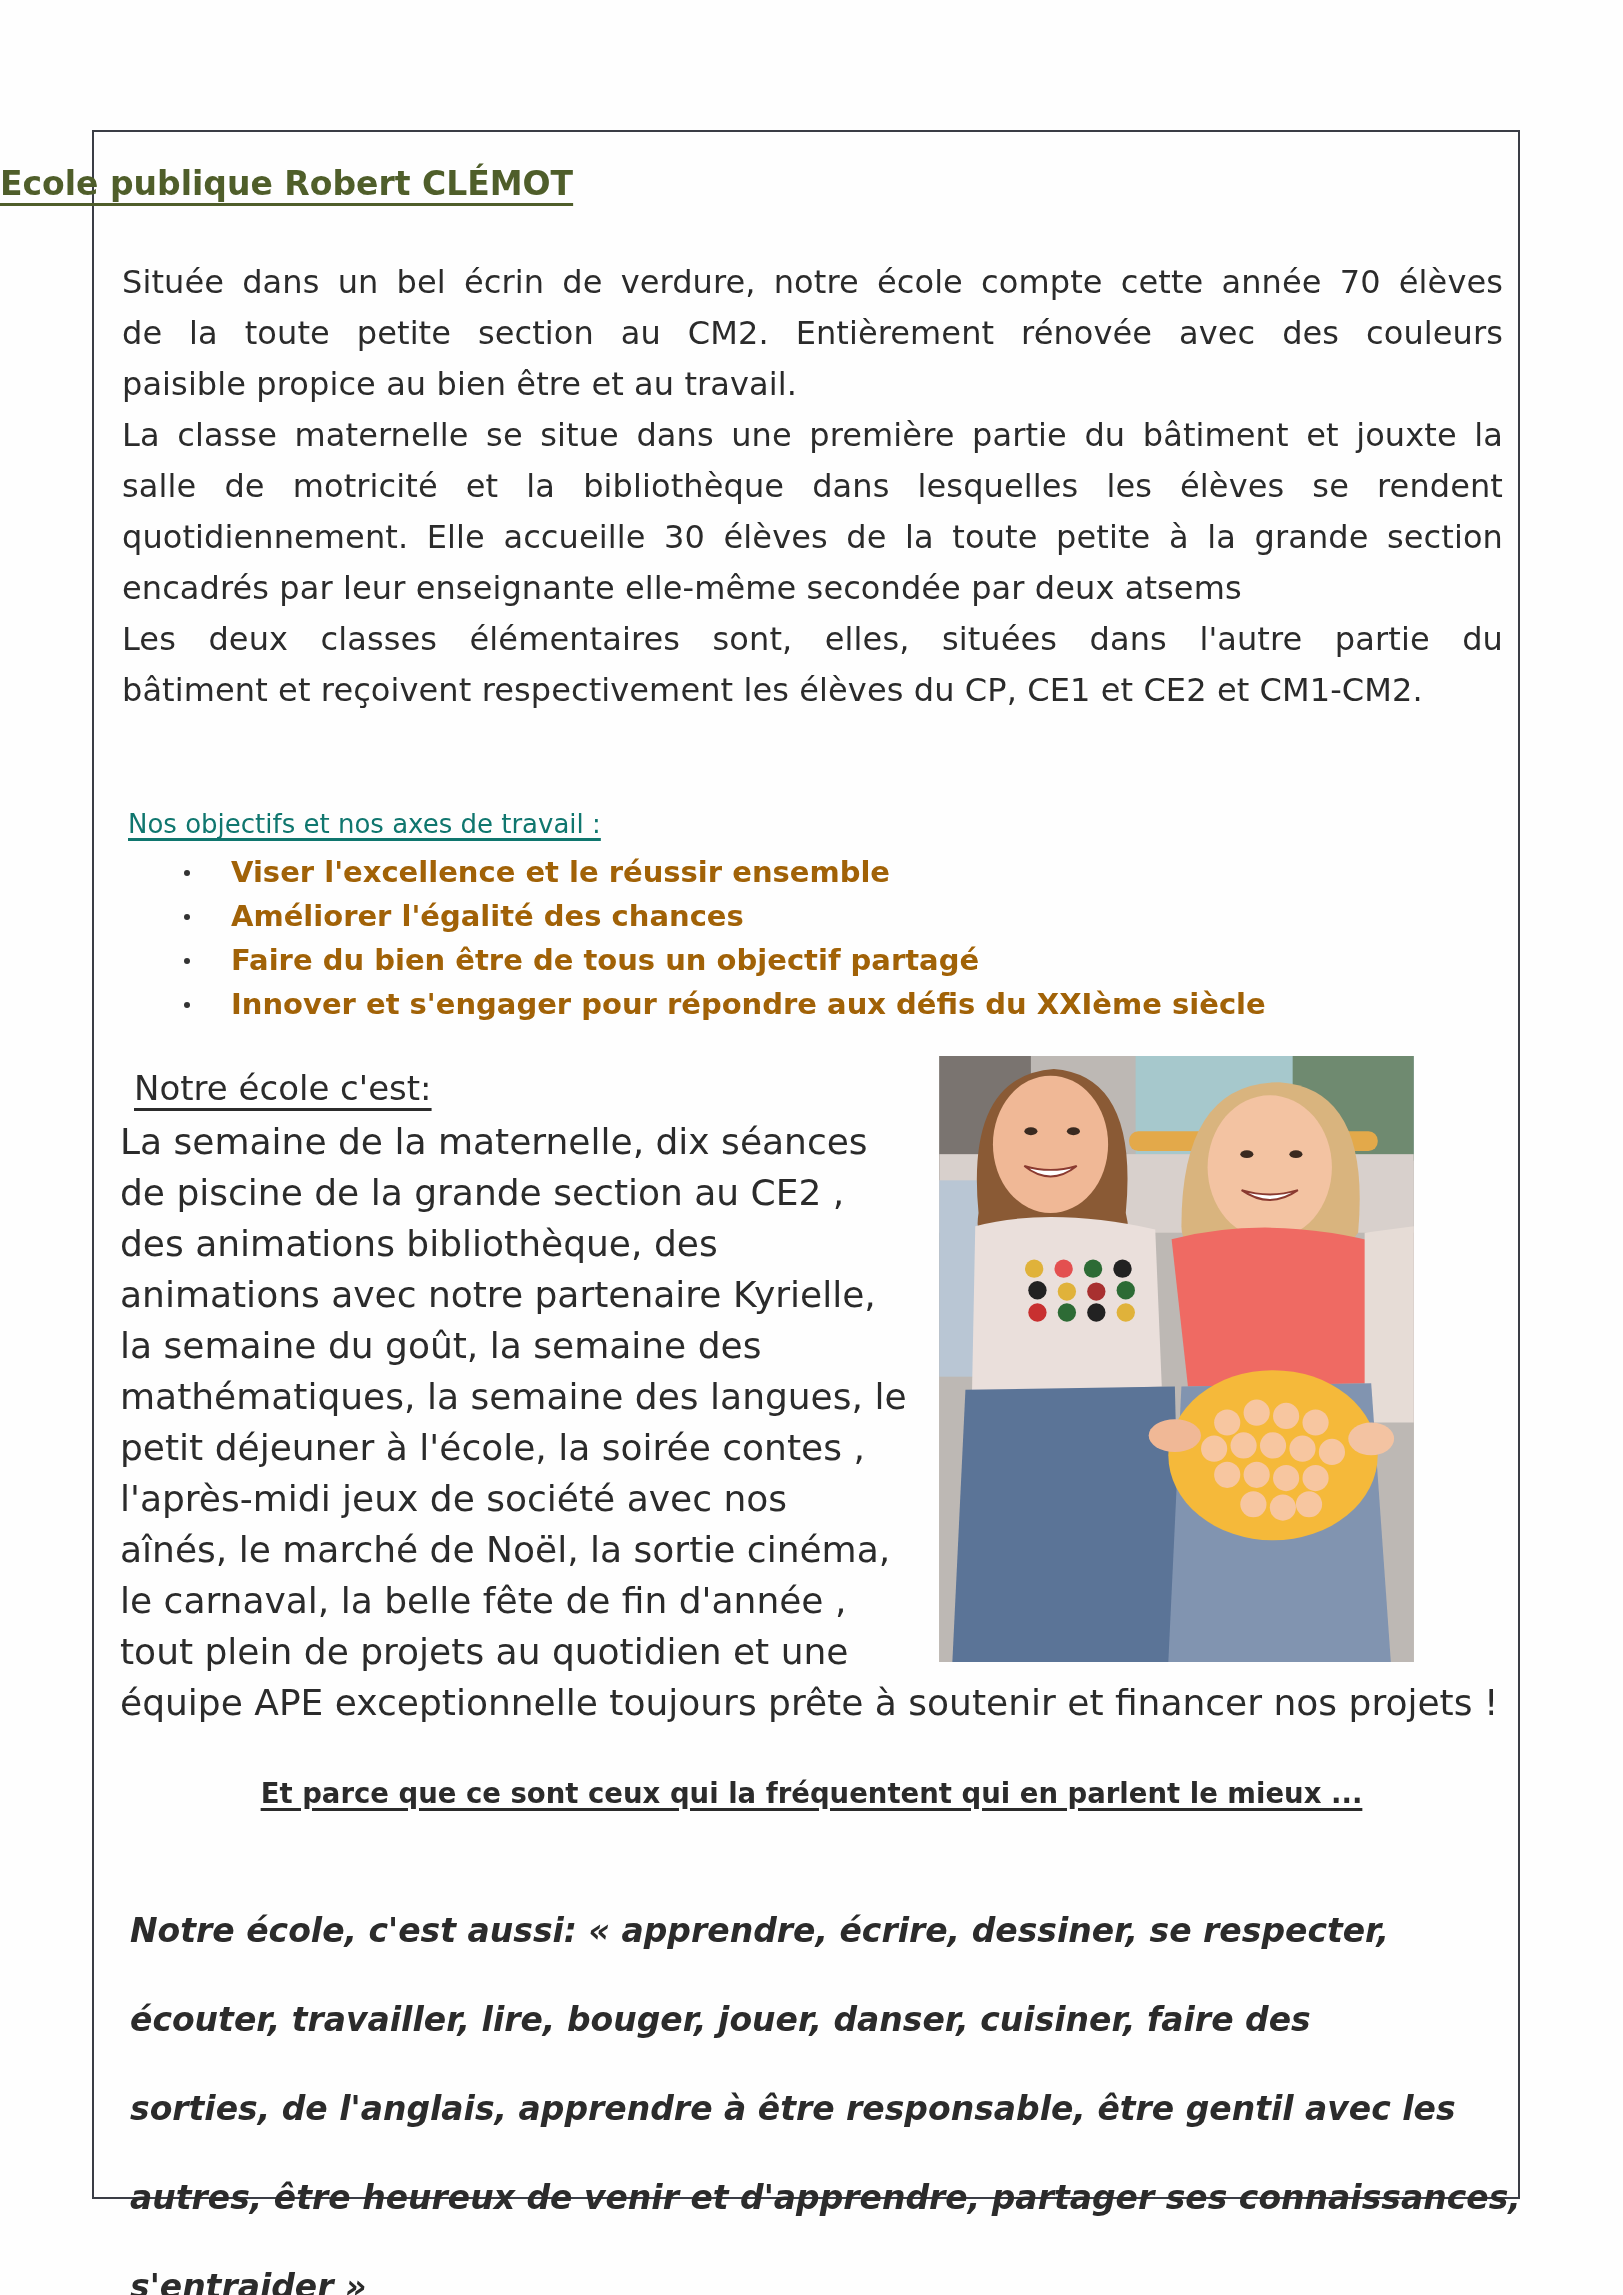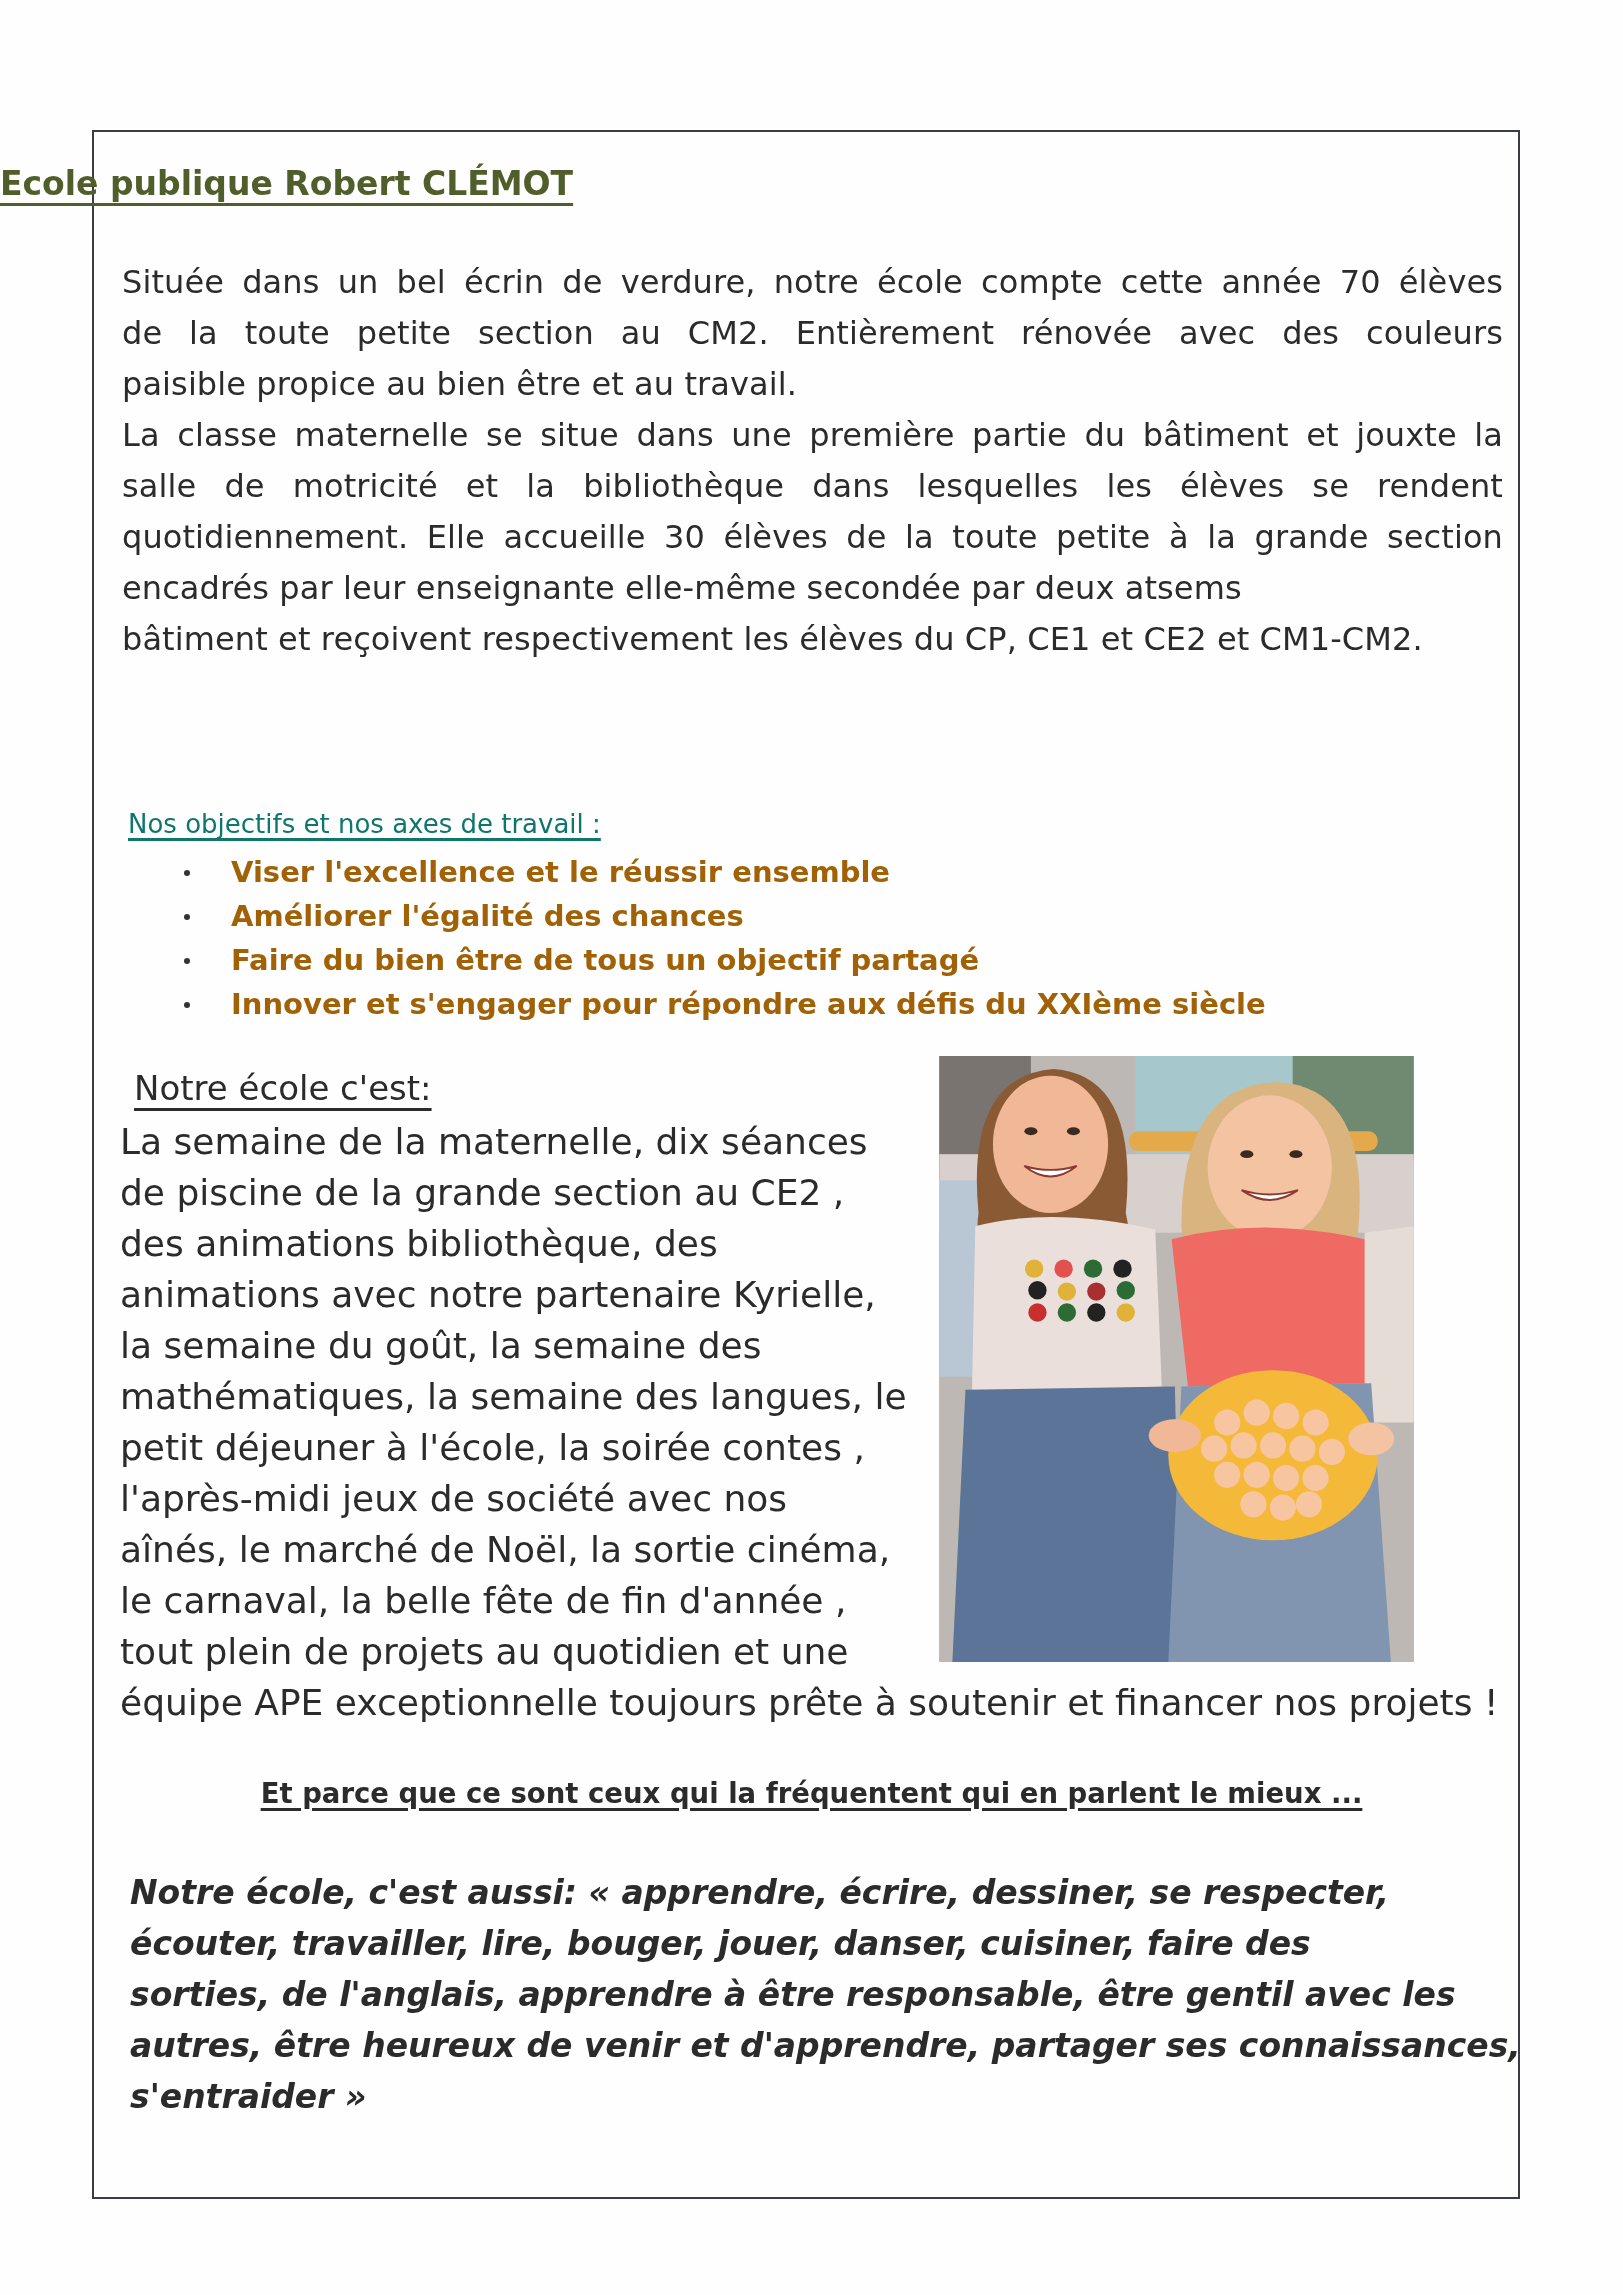--- a/index.html
+++ b/index.html
@@ -16,40 +16,41 @@
     .bullets { position: absolute; left: 177px; top: 850px; margin: 0; padding: 0; list-style: none; }
     .bullets li { position: relative; font-size: 29px; font-weight: bold; line-height: 44px; padding-left: 54px; white-space: nowrap; color: #a16207; }
     .bullets .dot { position: absolute; left: 6.5px; top: 19.6px; width: 6.5px; height: 6.5px; border-radius: 50%; background: #333; }
     .nec-title { position: absolute; left: 134px; top: 1068px; font-size: 34px; text-decoration: underline; text-decoration-thickness: 3.3px; text-underline-offset: 7.9px; }
     .nec-body { position: absolute; left: 120px; top: 1116px; font-size: 36px; line-height: 51px; }
     .nec-body .ln { display: block; white-space: nowrap; }
     .photo { position: absolute; left: 939px; top: 1056px; width: 475px; height: 606px; overflow: hidden; background: #c9c3bd; }
     .closing-head { position: absolute; left: 0; width: 1623px; top: 1777px; text-align: center; font-size: 27.5px; font-weight: bold; }
     .closing-head span { text-decoration: underline; text-decoration-thickness: 3.3px; text-underline-offset: 5.2px; }
     .quote { position: absolute; left: 130px; top: 1867px; width: 1361px; font-size: 33px; font-weight: bold; font-style: italic; line-height: 51px; }
-    .quote .ln { display: block; white-space: nowrap; }
+    .quote .ln { display: block; white-space: nowrap; margin-top: 38px; }
   </style>
 </head>
 <body>
 
 <div class="page">
   <div class="frame"></div>
 
   <h1 class="title ff" style="margin:0;">
     <span>Ecole publique Robert CLÉMOT</span>
   </h1>
 
   <div class="para ff" style="top:257px;">
     <span class="ln j">Située dans un bel écrin de verdure, notre école compte cette année 70 élèves</span>
     <span class="ln j">de la toute petite section au CM2. Entièrement rénovée avec des couleurs</span>
     <span class="ln">paisible propice au bien être et au travail.</span>
     <span class="ln j">La classe maternelle se situe dans une première partie du bâtiment et jouxte la</span>
     <span class="ln j">salle de motricité et la bibliothèque dans lesquelles les élèves se rendent</span>
     <span class="ln j">quotidiennement. Elle accueille 30 élèves de la toute petite à la grande section</span>
     <span class="ln">encadrés par leur enseignante elle-même secondée par deux atsems</span>
+    <span class="ln j">Les deux classes élémentaires sont, elles, situées dans l'autre partie du</span>
     <span class="ln">bâtiment et reçoivent respectivement les élèves du CP, CE1 et CE2 et CM1-CM2.</span>
   </div>
 
   <div class="subhead ff">Nos objectifs et nos axes de travail :</div>
 
   <ul class="bullets ff">
     <li>
       <span class="dot"></span>
       <span>Viser l'excellence et le réussir ensemble</span>
     </li>

